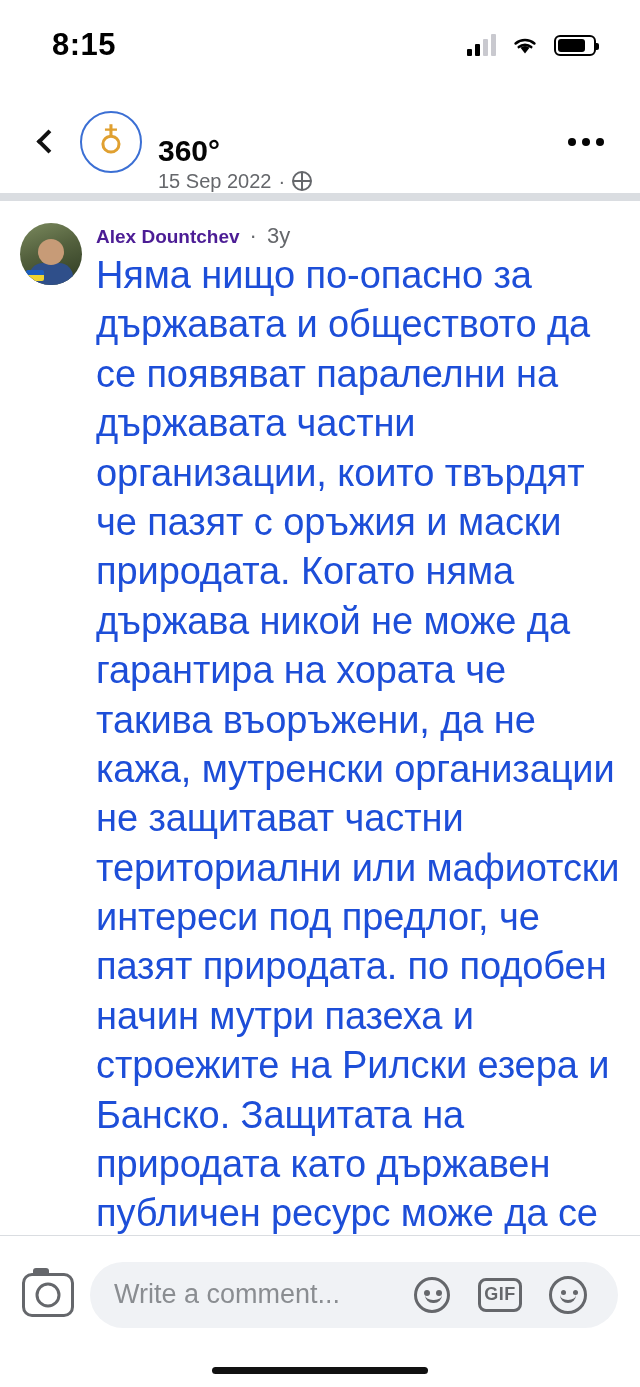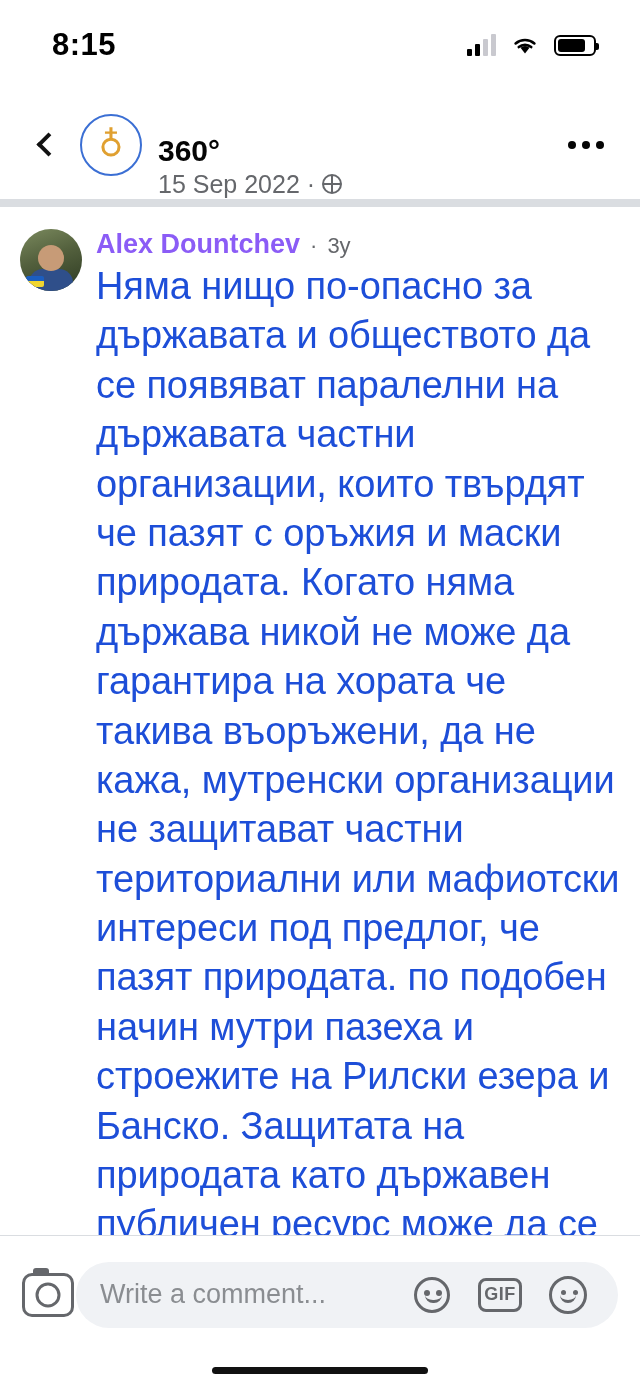--- a/index.html
+++ b/index.html
@@ -129,21 +129,21 @@
     gap: 2px;
     margin-top: 44px;
   }
   .page-title {
     font-size: 30px;
     font-weight: bold;
     color: #050505;
     line-height: 1.1;
   }
   .page-sub {
-    font-size: 25px;
+    font-size: 20px;
     color: #65676b;
     display: flex;
     align-items: center;
     gap: 7px;
     line-height: 1.2;
   }
   .globe-icon {
     width: 20px; height: 20px;
     border-radius: 50%;
     border: 2px solid #65676b;
@@ -231,23 +231,23 @@
     flex: 1 1 auto;
     min-width: 0;
   }
   .comment-meta {
     display: flex;
     align-items: baseline;
     gap: 10px;
     margin-bottom: 2px;
   }
   .author-name {
-    font-size: 27px;
+    font-size: 19px;
     font-weight: bold;
-    color: #8b5cf6;
+    color: #4c1d95;
   }
   .comment-age {
     font-size: 22px;
     color: #65676b;
   }
   .comment-text {
     font-size: 38px;
     line-height: 1.3;
     color: #1d4ed8;
     letter-spacing: -0.1px;
@@ -302,21 +302,21 @@
   }
   .thumb-icon.down { transform: scaleY(-1); }
 
   
   .composer {
     flex: 0 0 118px;
     border-top: 1px solid #dadde1;
     display: flex;
     align-items: center;
     padding: 0 22px;
-    gap: 2px;
+    gap: 16px;
     background: #fff;
   }
   .camera-btn {
     flex: 0 0 52px;
     width: 52px; height: 44px;
     border: 3.5px solid #65676b;
     border-radius: 10px;
     position: relative;
   }
   .camera-btn::before {

